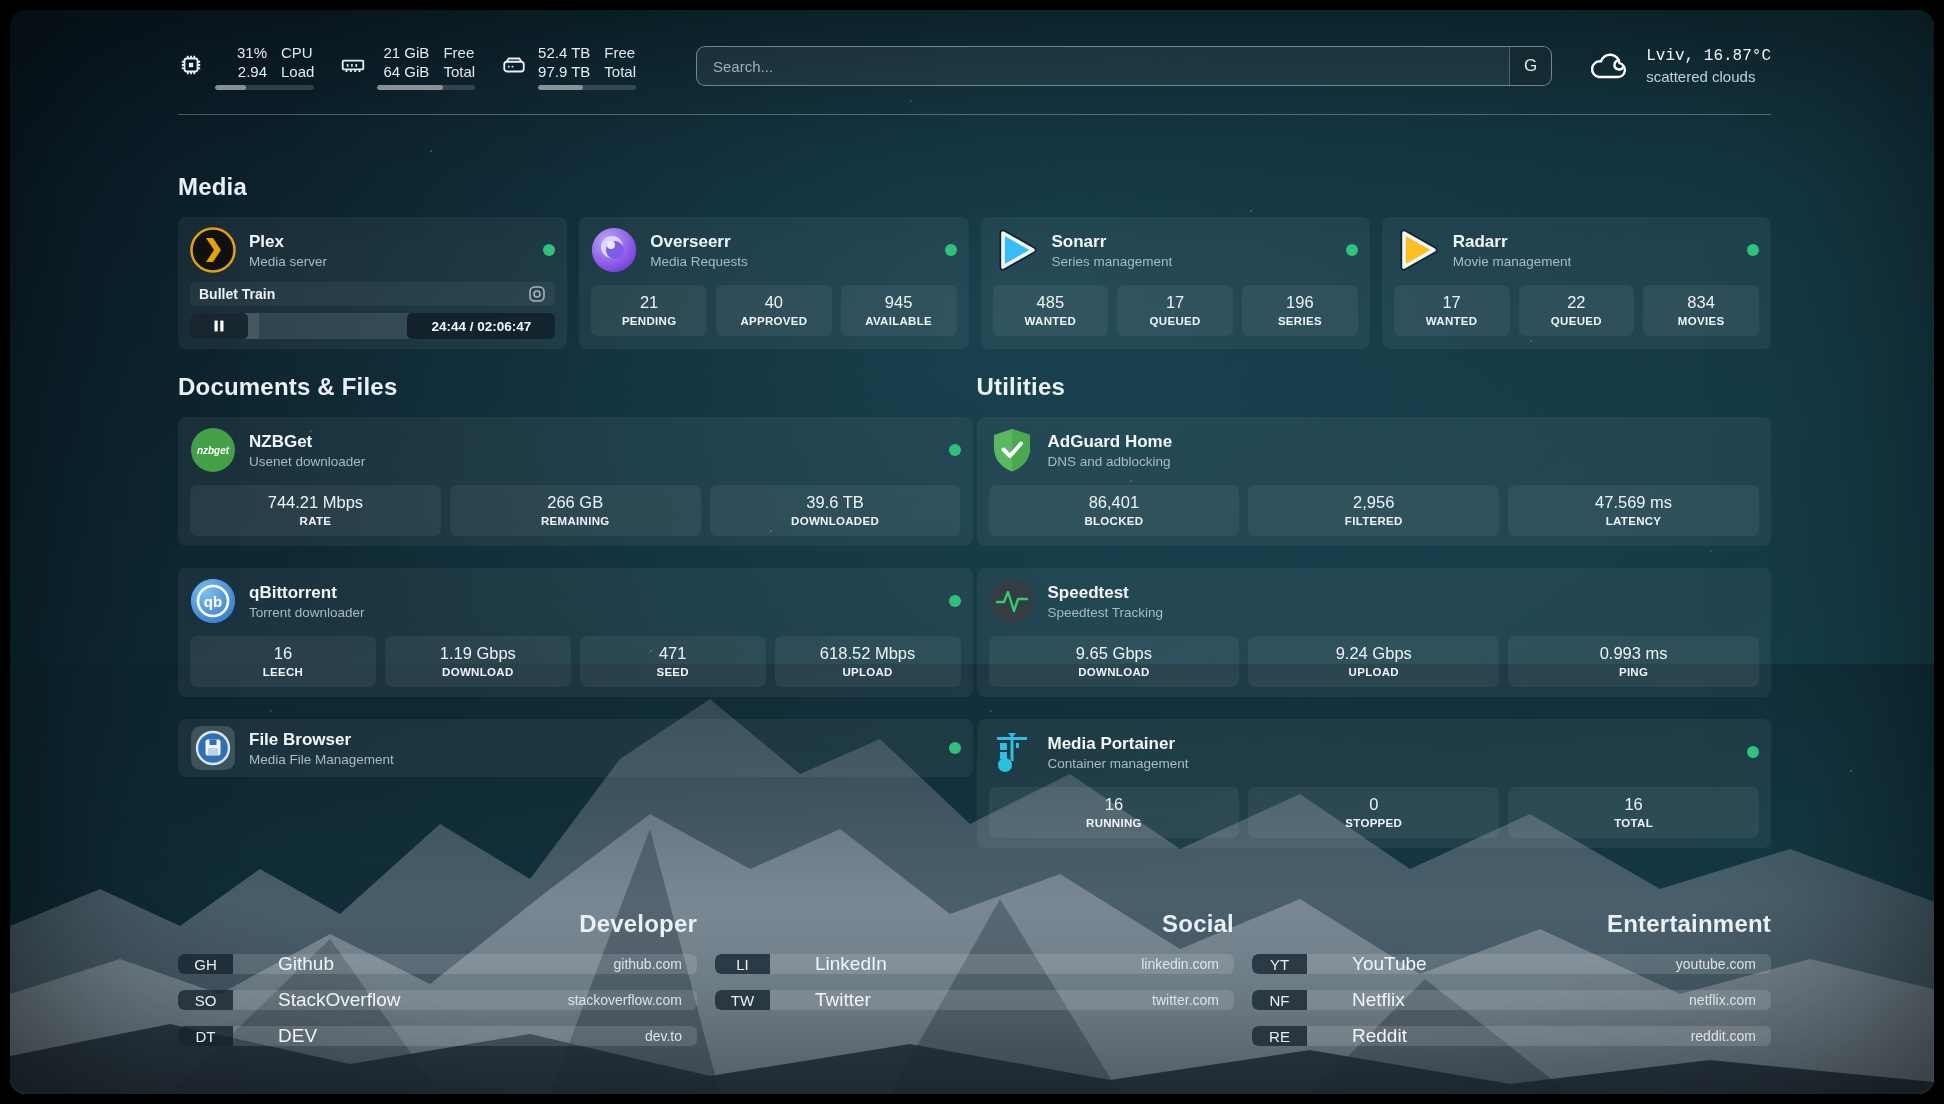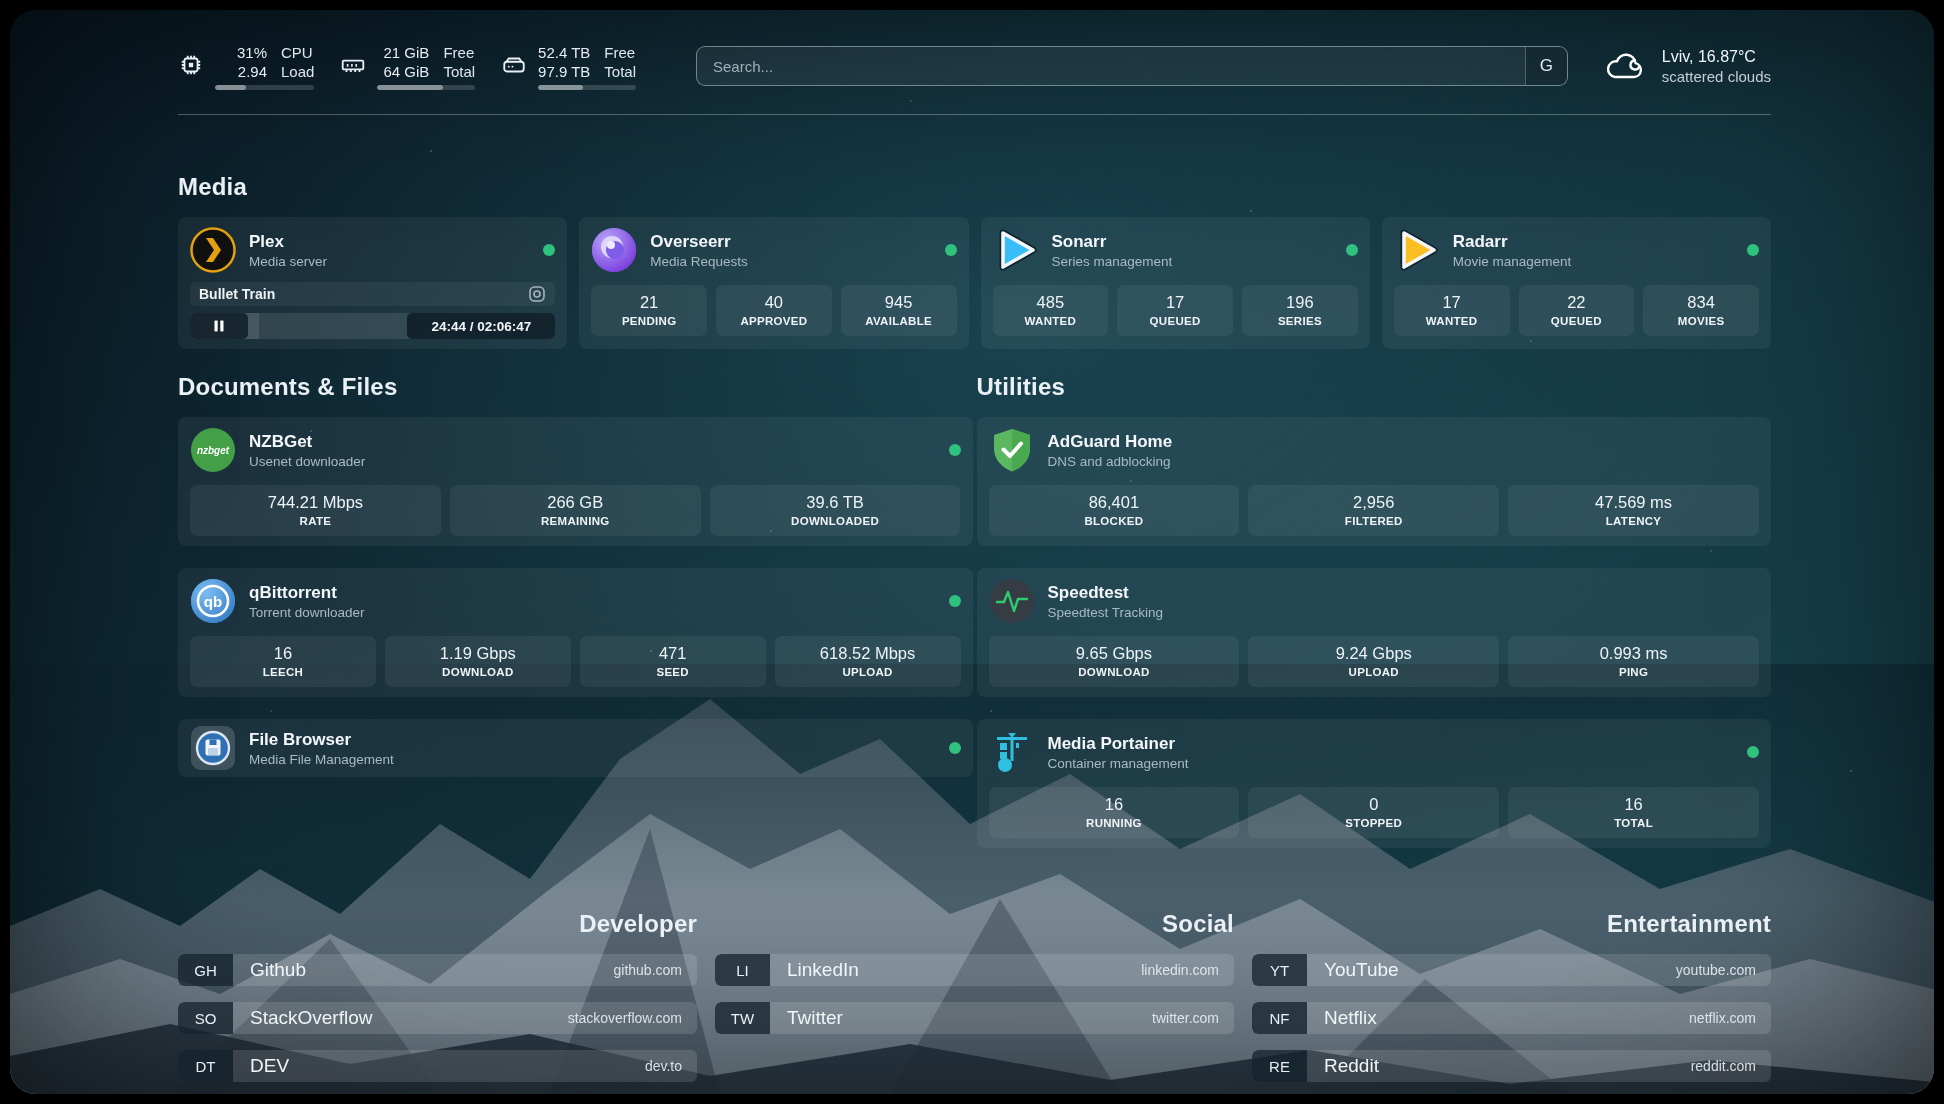--- a/index.html
+++ b/index.html
@@ -1,18 +1,18 @@
 <!DOCTYPE html>
 <html><head>
 <meta charset="utf-8">
 <style>
   * { margin:0; padding:0; box-sizing:border-box; }
   html,body { width:1944px; height:1104px; background:#000; overflow:hidden;
     font-family:"Liberation Sans","DejaVu Sans",sans-serif; }
-  .frame { position:absolute; inset:10px; border-radius:26px; overflow:hidden;
+  .frame { position:absolute; inset:10px; border-radius:16px; overflow:hidden;
     background:
       radial-gradient(1150px 720px at 52% 28%, rgba(44,110,126,0.32), rgba(0,0,0,0) 72%),
       linear-gradient(148deg,#0a1a25 0%, #0f2a35 36%, #153a45 66%, #17424c 100%);
   }
   .mountains { position:absolute; left:0; right:0; bottom:0; height:430px; }
   .mtn-tint { position:absolute; left:0; right:0; bottom:0; height:430px;
     background:linear-gradient(to bottom, rgba(13,36,47,0.55), rgba(13,34,45,0.18) 55%, rgba(10,26,36,0.25));
     pointer-events:none; }
   .vignette { position:absolute; inset:0; pointer-events:none;
     box-shadow:inset 0 0 190px rgba(0,0,0,0.55);
@@ -46,21 +46,21 @@
   .searchbox input { flex:1; height:100%; background:transparent; border:none; outline:none;
     padding:0 16px; font-size:15px; color:#e8eef2; font-family:inherit; }
   .searchbox input::placeholder { color:#9fb0ba; }
   .search-btn { width:42px; height:100%; display:flex; align-items:center; justify-content:center;
     background:rgba(12,28,38,0.45); border-left:1px solid rgba(188,202,212,0.35);
     font-size:17px; color:#e3ebf0; cursor:pointer; }
 
   .weather { display:flex; align-items:center; margin-left:36px; }
   .weather-icon { width:42px; height:34px; margin-right:16px; color:#fff; }
   .weather-icon svg { width:100%; height:100%; display:block; }
-  .weather-main { font-size:16px; color:#f2f6f8; line-height:21px; }
+  .weather-main { font-size:16px; color:#f2f6f8; line-height:21px;font-family:Liberation Mono, monospace; }
   .weather-sub { font-size:15px; color:#c4cfd6; line-height:19px; }
 
   .divider { margin-top:22px; border-top:1px solid rgba(255,255,255,0.28); }
 
   
   .sec-title { font-size:24px; font-weight:600; color:#eaf0f4; letter-spacing:.2px; }
   .media-sec { margin-top:58px; }
   .media-cards { display:grid; grid-template-columns:repeat(4,1fr); gap:12px; margin-top:16px; }
 
   .card { background:rgba(255,255,255,0.055); border-radius:8px; padding:10px 12px;
@@ -98,22 +98,22 @@
 
   .columns { display:grid; grid-template-columns:1fr 1fr; gap:4px; margin-top:24px; }
   .col-title { margin-bottom:16px; }
   .col .card { margin-bottom:22px; }
   .col .card:last-child { margin-bottom:0; }
   .card-slim { padding-top:6px; padding-bottom:6px; }
 
   
   .bookmarks { display:grid; grid-template-columns:1fr 1fr 1fr; gap:18px; margin-top:62px;text-align:right; }
   .bm-title { margin-bottom:16px; }
-  .bm-row { display:flex; align-items:center; height:32px; border-radius:6px;
-    background:rgba(255,255,255,0.13); margin-bottom:16px; overflow:hidden; cursor:pointer; }
+  .bm-row { display:flex; align-items:center; height:20px; border-radius:6px;
+    background:rgba(255,255,255,0.13); margin-bottom:16px; overflow:hidden; cursor:pointer;gap:28px; }
   .bm-row:last-child { margin-bottom:0; }
   .bm-abbr { width:55px; height:100%; flex:none; display:flex; align-items:center; justify-content:center;
     background:rgba(10,25,36,0.72); font-size:15px; color:#e9eff3; border-radius:6px 0 0 6px; }
   .bm-name { margin-left:17px; font-size:19px; color:#f0f5f7; }
   .bm-domain { margin-left:auto; margin-right:15px; font-size:14px; color:#e5ecf0; opacity:.92; }
 </style>
 </head>
 <body>
 
 <div class="frame">

